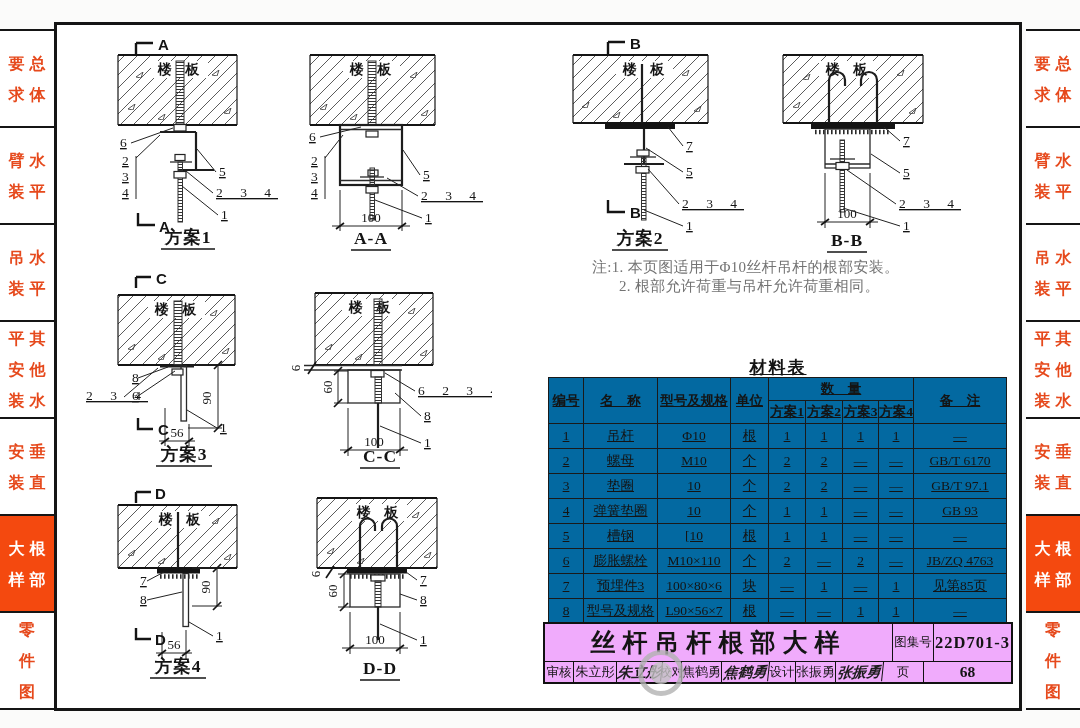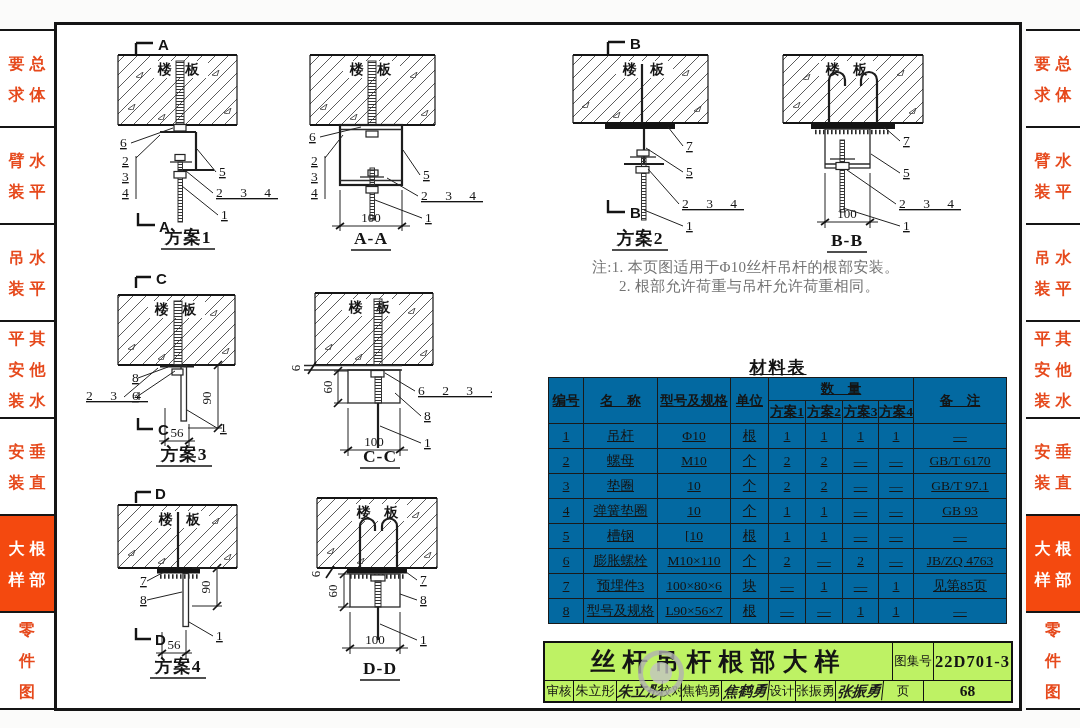--- a/index.html
+++ b/index.html
@@ -51,22 +51,22 @@
   .mat-title{position:absolute;left:543px;top:356px;width:470px;text-align:center;
     font-size:17px;font-weight:700;letter-spacing:2px;z-index:3;text-decoration:underline;}
   table.materials{position:absolute;left:548px;top:377px;border-collapse:collapse;
     table-layout:fixed;z-index:3;background:#0369a1;text-decoration:underline;}
   table.materials td,table.materials th{border:1.6px solid #1a1a1a;text-align:center;
     font-size:13.5px;font-weight:500;padding:0;overflow:hidden;white-space:nowrap;}
   table.materials th{font-weight:600;}
   table.materials tr{height:25px;}
   table.materials tr.hdr{height:23px;}
   
-  .titleblock{position:absolute;left:543px;top:641px;width:470px;height:62px;
-    border:2.4px solid #111;box-sizing:border-box;display:flex;flex-direction:column;z-index:3;background:#bef264;}
+  .titleblock{position:absolute;left:543px;top:622px;width:470px;height:62px;
+    border:2.4px solid #111;box-sizing:border-box;display:flex;flex-direction:column;z-index:3;background:#f0abfc;}
   .tb-top{display:flex;height:38px;border-bottom:1.6px solid #111;box-sizing:border-box;}
   .tb-title{width:348px;display:flex;align-items:center;justify-content:center;
     font-size:25px;font-weight:700;letter-spacing:7px;border-right:1.6px solid #111;box-sizing:border-box;}
   .tb-lab{width:41px;display:flex;align-items:center;justify-content:center;
     font-size:12.5px;border-right:1.6px solid #111;box-sizing:border-box;}
   .tb-val{flex:1;display:flex;align-items:center;justify-content:center;
     font-size:16.5px;font-weight:600;letter-spacing:1px;}
   .tb-bot{display:flex;flex:1;}
   .tb-cell{display:flex;align-items:center;justify-content:center;box-sizing:border-box;
     border-right:1.6px solid #111;font-size:12.5px;white-space:nowrap;overflow:hidden;}

